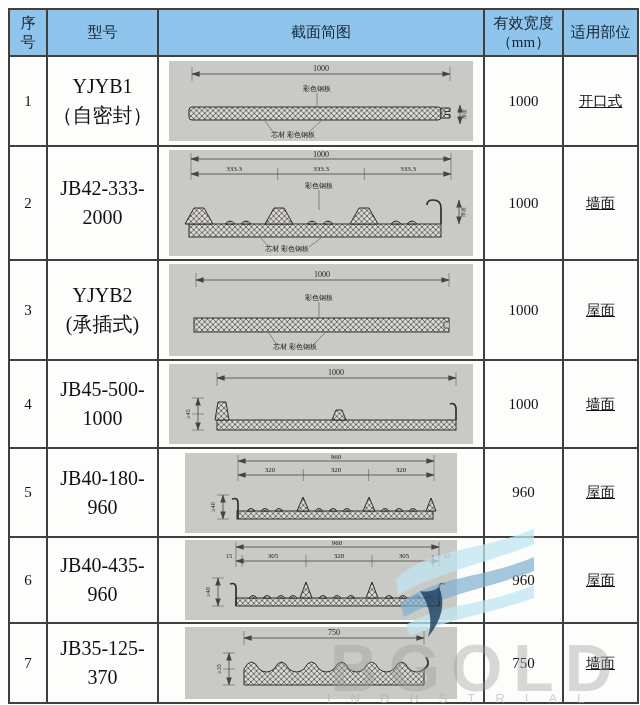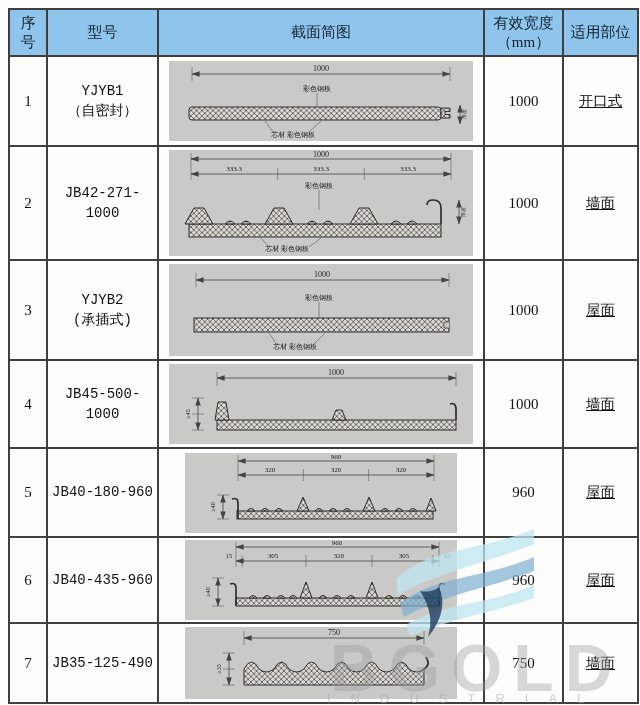--- a/index.html
+++ b/index.html
@@ -13,21 +13,21 @@
     table-layout:fixed;
   }
   .spec th,.spec td{
     border:2px solid #3f3f3f;padding:0;text-align:center;vertical-align:middle;
     overflow:hidden;
   }
   .spec th{
     background:#8fc5ec;font-weight:normal;font-size:15px;line-height:1.25;color:#14222e;
   }
   .cno{font-size:15px;}
-  .cmodel{font-size:14px;line-height:1.45;font-family:Liberation Mono, monospace;}
+  .cmodel{font-size:20px;line-height:1.45;}
   .cwidth{font-size:15px;}
   .cusage{font-size:14.5px;text-decoration:underline;}
   .dbox{background:#c9cac5;display:block;margin:0 auto;}
   
   svg text{font-family:"Liberation Serif","DejaVu Serif",serif;fill:#222;}
   .t8{font-size:8px;} .t7{font-size:7px;} .t65{font-size:6.5px;}
   .t5{font-size:5px;fill:#333;} .t6{font-size:6px;}
   .dl{stroke:#444;stroke-width:0.8;}
   .ext{stroke:#6b6b6b;stroke-width:0.7;}
   .pf{stroke:#2e2e2e;stroke-width:1;fill:url(#xh);}
@@ -97,21 +97,21 @@
         <text class="t7" x="124" y="76" text-anchor="middle">芯材 彩色钢板</text>
         <path class="ldr" d="M104,71 L96,60 M140,71 L152,60" fill="none"></path>
       </svg>
     </td>
     <td class="cwidth">1000</td>
     <td class="cusage">开口式</td>
   </tr>
 
   <tr style="height:114px">
     <td class="cno">2</td>
-    <td class="cmodel">JB42-271-1000</td>
+    <td class="cmodel">JB42-333-2000</td>
     <td>
       <svg class="dbox" width="304" height="106" viewBox="0 0 304 106">
         <path class="ext" d="M22,3 V30 M282,3 V30 M108.7,18 V30 M195.3,18 V30" fill="none"></path>
         <line class="dl" x1="22" y1="9" x2="282" y2="9" marker-start="url(#ar)" marker-end="url(#ar)"></line>
         <text class="t8" x="152" y="7" text-anchor="middle">1000</text>
         <line class="dl" x1="22" y1="24" x2="282" y2="24" marker-start="url(#ar)" marker-end="url(#ar)"></line>
         <text class="t7" x="65" y="21" text-anchor="middle">333.3</text>
         <text class="t7" x="152" y="21" text-anchor="middle">333.3</text>
         <text class="t7" x="239" y="21" text-anchor="middle">333.3</text>
         <text class="t7" x="150" y="38" text-anchor="middle">彩色钢板</text>
@@ -227,21 +227,21 @@
         <path class="pfl" d="M51,66 V48 Q51,42 45,44"></path>
         <path class="pfl" d="M254,66 V48 Q254,42 260,44"></path>
       </svg>
     </td>
     <td class="cwidth">960</td>
     <td class="cusage">屋面</td>
   </tr>
 
   <tr style="height:80px">
     <td class="cno">7</td>
-    <td class="cmodel">JB35-125-490</td>
+    <td class="cmodel">JB35-125-370</td>
     <td>
       <svg class="dbox" width="272" height="72" viewBox="0 0 272 72">
         <path class="ext" d="M59,4 V18 M239,4 V18" fill="none"></path>
         <line class="dl" x1="59" y1="11" x2="239" y2="11" marker-start="url(#ar)" marker-end="url(#ar)"></line>
         <text class="t8" x="149" y="8" text-anchor="middle">750</text>
         <path class="ext" d="M38,26 H50 M38,42 H50 M38,58 H50" fill="none"></path>
         <line class="dl" x1="44" y1="26" x2="44" y2="58" marker-start="url(#ar)" marker-end="url(#ar)"></line>
         <text class="t6" transform="rotate(-90 36 42)" x="36" y="42" text-anchor="middle">≥35</text>
         <path class="pf" d="M59,42 q7.5,-14 15,0 q7.5,6 15,0 q7.5,-14 15,0 q7.5,6 15,0 q7.5,-14 15,0 q7.5,6 15,0 q7.5,-14 15,0 q7.5,6 15,0 q7.5,-14 15,0 q7.5,6 15,0 q7.5,-14 15,0 q7.5,6 15,0 L239,58 L59,58 Z"></path>
         <path class="pfl" d="M239,42 Q246,38 241,30" stroke-width="1.4"></path>

